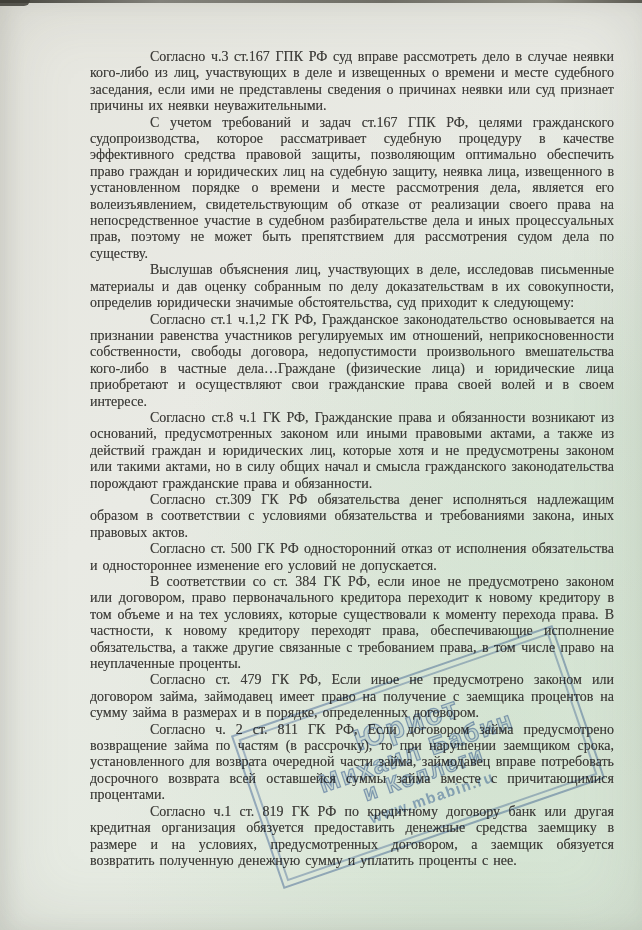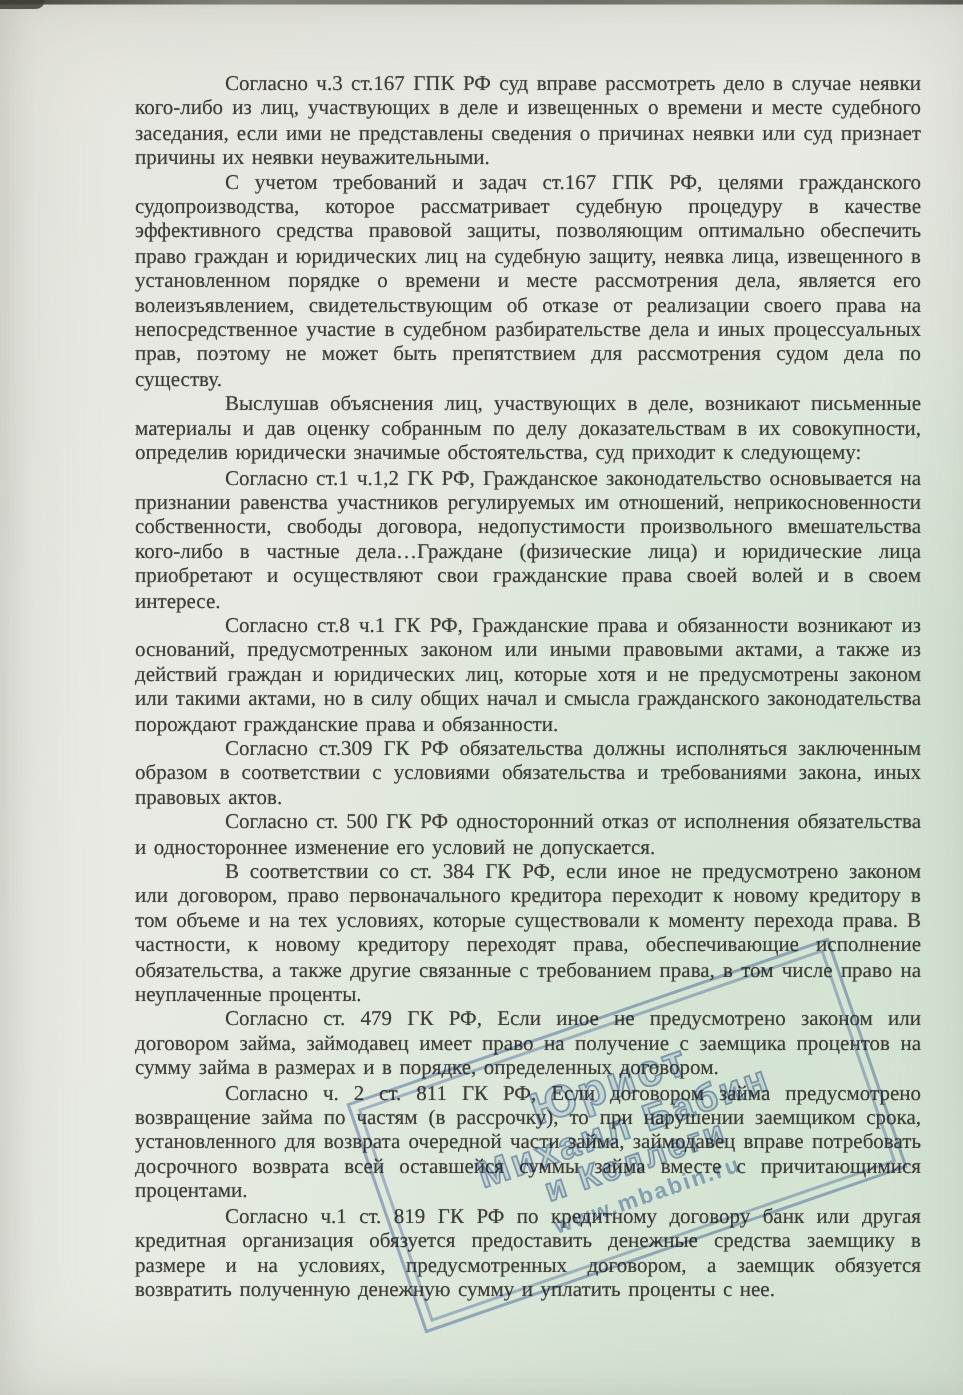--- a/index.html
+++ b/index.html
@@ -61,24 +61,24 @@
 
 <div class="page">
 
   <div class="scan-edge-top"></div>
   <div class="scan-corner-tl"></div>
 
   <div class="text-block">
 
   <p class="para">Согласно ч.3 ст.167 ГПК РФ суд вправе рассмотреть дело в случае неявки кого-либо из лиц, участвующих в деле и извещенных о времени и месте судебного заседания, если ими не представлены сведения о причинах неявки или суд признает причины их неявки неуважительными.</p>
       <p class="para">С учетом требований и задач ст.167 ГПК РФ, целями гражданского судопроизводства, которое рассматривает судебную процедуру в качестве эффективного средства правовой защиты, позволяющим оптимально обеспечить право граждан и юридических лиц на судебную защиту, неявка лица, извещенного в установленном порядке о времени и месте рассмотрения дела, является его волеизъявлением, свидетельствующим об отказе от реализации своего права на непосредственное участие в судебном разбирательстве дела и иных процессуальных прав, поэтому не может быть препятствием для рассмотрения судом дела по существу.</p>
-      <p class="para">Выслушав объяснения лиц, участвующих в деле, возникают письменные материалы и дав оценку собранным по делу доказательствам в их совокупности, определив юридически значимые обстоятельства, суд приходит к следующему:</p>
+      <p class="para">Выслушав объяснения лиц, участвующих в деле, исследовав письменные материалы и дав оценку собранным по делу доказательствам в их совокупности, определив юридически значимые обстоятельства, суд приходит к следующему:</p>
       <p class="para">Согласно ст.1 ч.1,2 ГК РФ, Гражданское законодательство основывается на признании равенства участников регулируемых им отношений, неприкосновенности собственности, свободы договора, недопустимости произвольного вмешательства кого-либо в частные дела…Граждане (физические лица) и юридические лица приобретают и осуществляют свои гражданские права своей волей и в своем интересе.</p>
       <p class="para">Согласно ст.8 ч.1 ГК РФ, Гражданские права и обязанности возникают из оснований, предусмотренных законом или иными правовыми актами, а также из действий граждан и юридических лиц, которые хотя и не предусмотрены законом или такими актами, но в силу общих начал и смысла гражданского законодательства порождают гражданские права и обязанности.</p>
-      <p class="para">Согласно ст.309 ГК РФ обязательства должны исполняться заключенным образом в соответствии с условиями обязательства и требованиями закона, иных правовых актов.</p>
+      <p class="para">Согласно ст.309 ГК РФ обязательства денег исполняться надлежащим образом в соответствии с условиями обязательства и требованиями закона, иных правовых актов.</p>
       <p class="para">Согласно ст. 500 ГК РФ односторонний отказ от исполнения обязательства и одностороннее изменение его условий не допускается.</p>
       <p class="para">В соответствии со ст. 384 ГК РФ, если иное не предусмотрено законом или договором, право первоначального кредитора переходит к новому кредитору в том объеме и на тех условиях, которые существовали к моменту перехода права. В частности, к новому кредитору переходят права, обеспечивающие исполнение обязательства, а также другие связанные с требованием права, в том числе право на неуплаченные проценты.</p>
       <p class="para">Согласно ст. 479 ГК РФ, Если иное не предусмотрено законом или договором займа, займодавец имеет право на получение с заемщика процентов на сумму займа в размерах и в порядке, определенных договором.</p>
       <p class="para">Согласно ч. 2  ст. 811 ГК РФ, Если договором займа предусмотрено возвращение займа по частям (в рассрочку), то при нарушении заемщиком срока, установленного для возврата очередной части займа, займодавец вправе потребовать досрочного возврата всей оставшейся суммы займа вместе с причитающимися процентами.</p>
       <p class="para">Согласно ч.1 ст. 819 ГК РФ по кредитному договору банк или другая кредитная организация обязуется предоставить денежные средства заемщику в размере и на условиях, предусмотренных договором, а заемщик обязуется возвратить полученную денежную сумму и уплатить проценты с нее.</p>
     </div>
 
   <div class="stamp">
     <span class="wl wl1">Юрист</span>
     <span class="wl wl2">Михаил Бабин</span>

